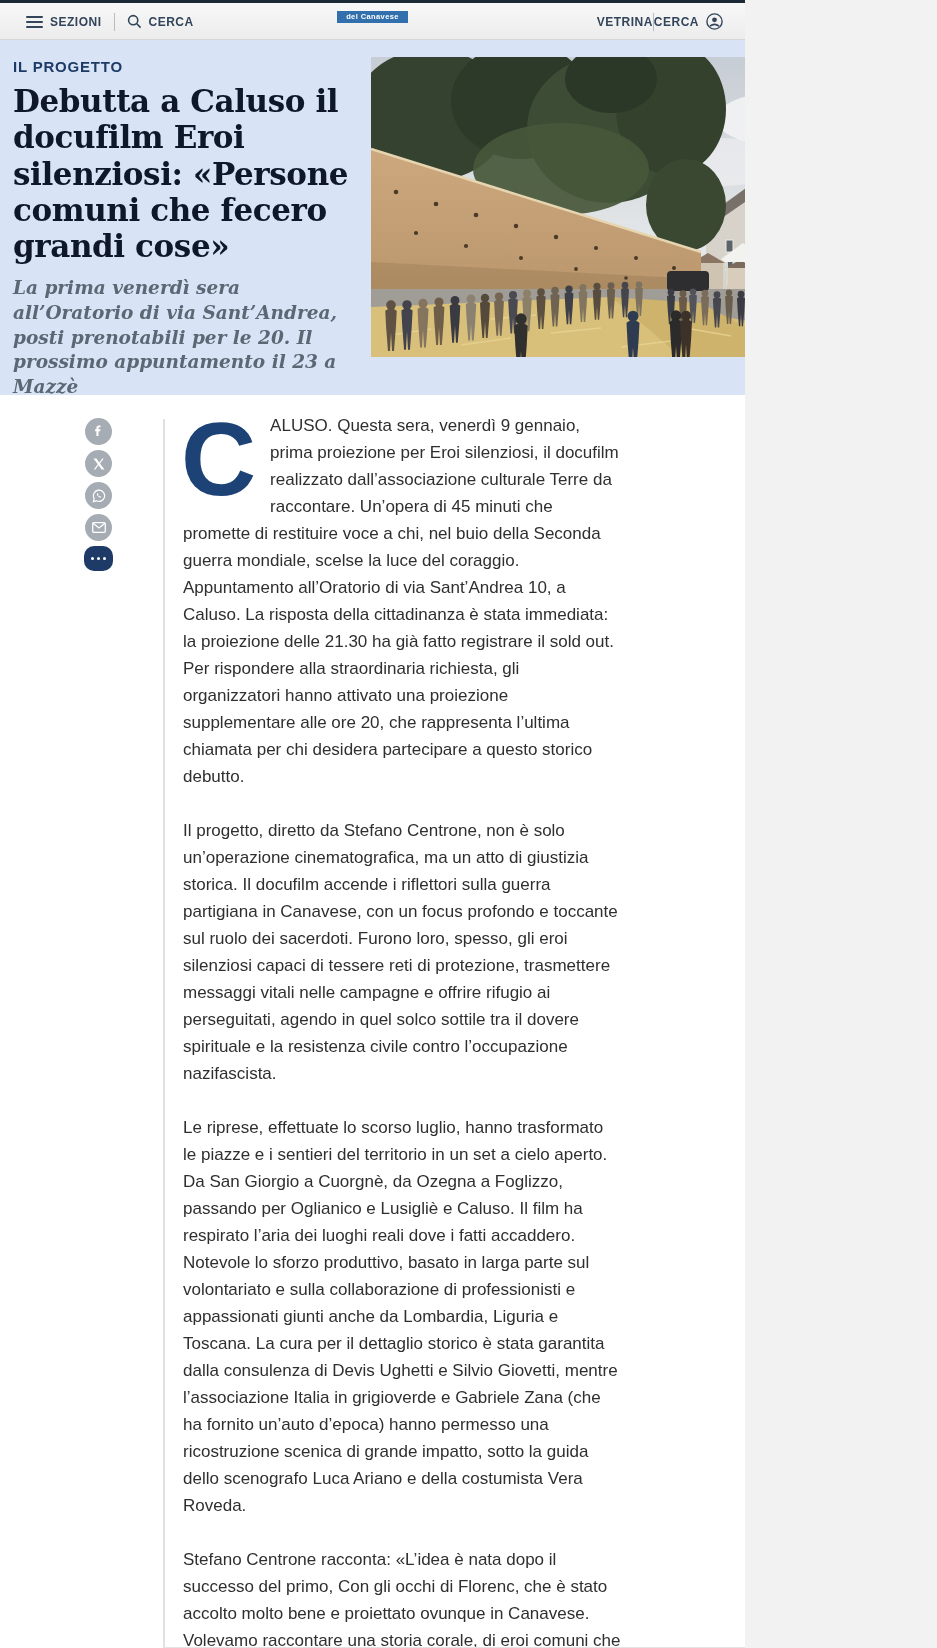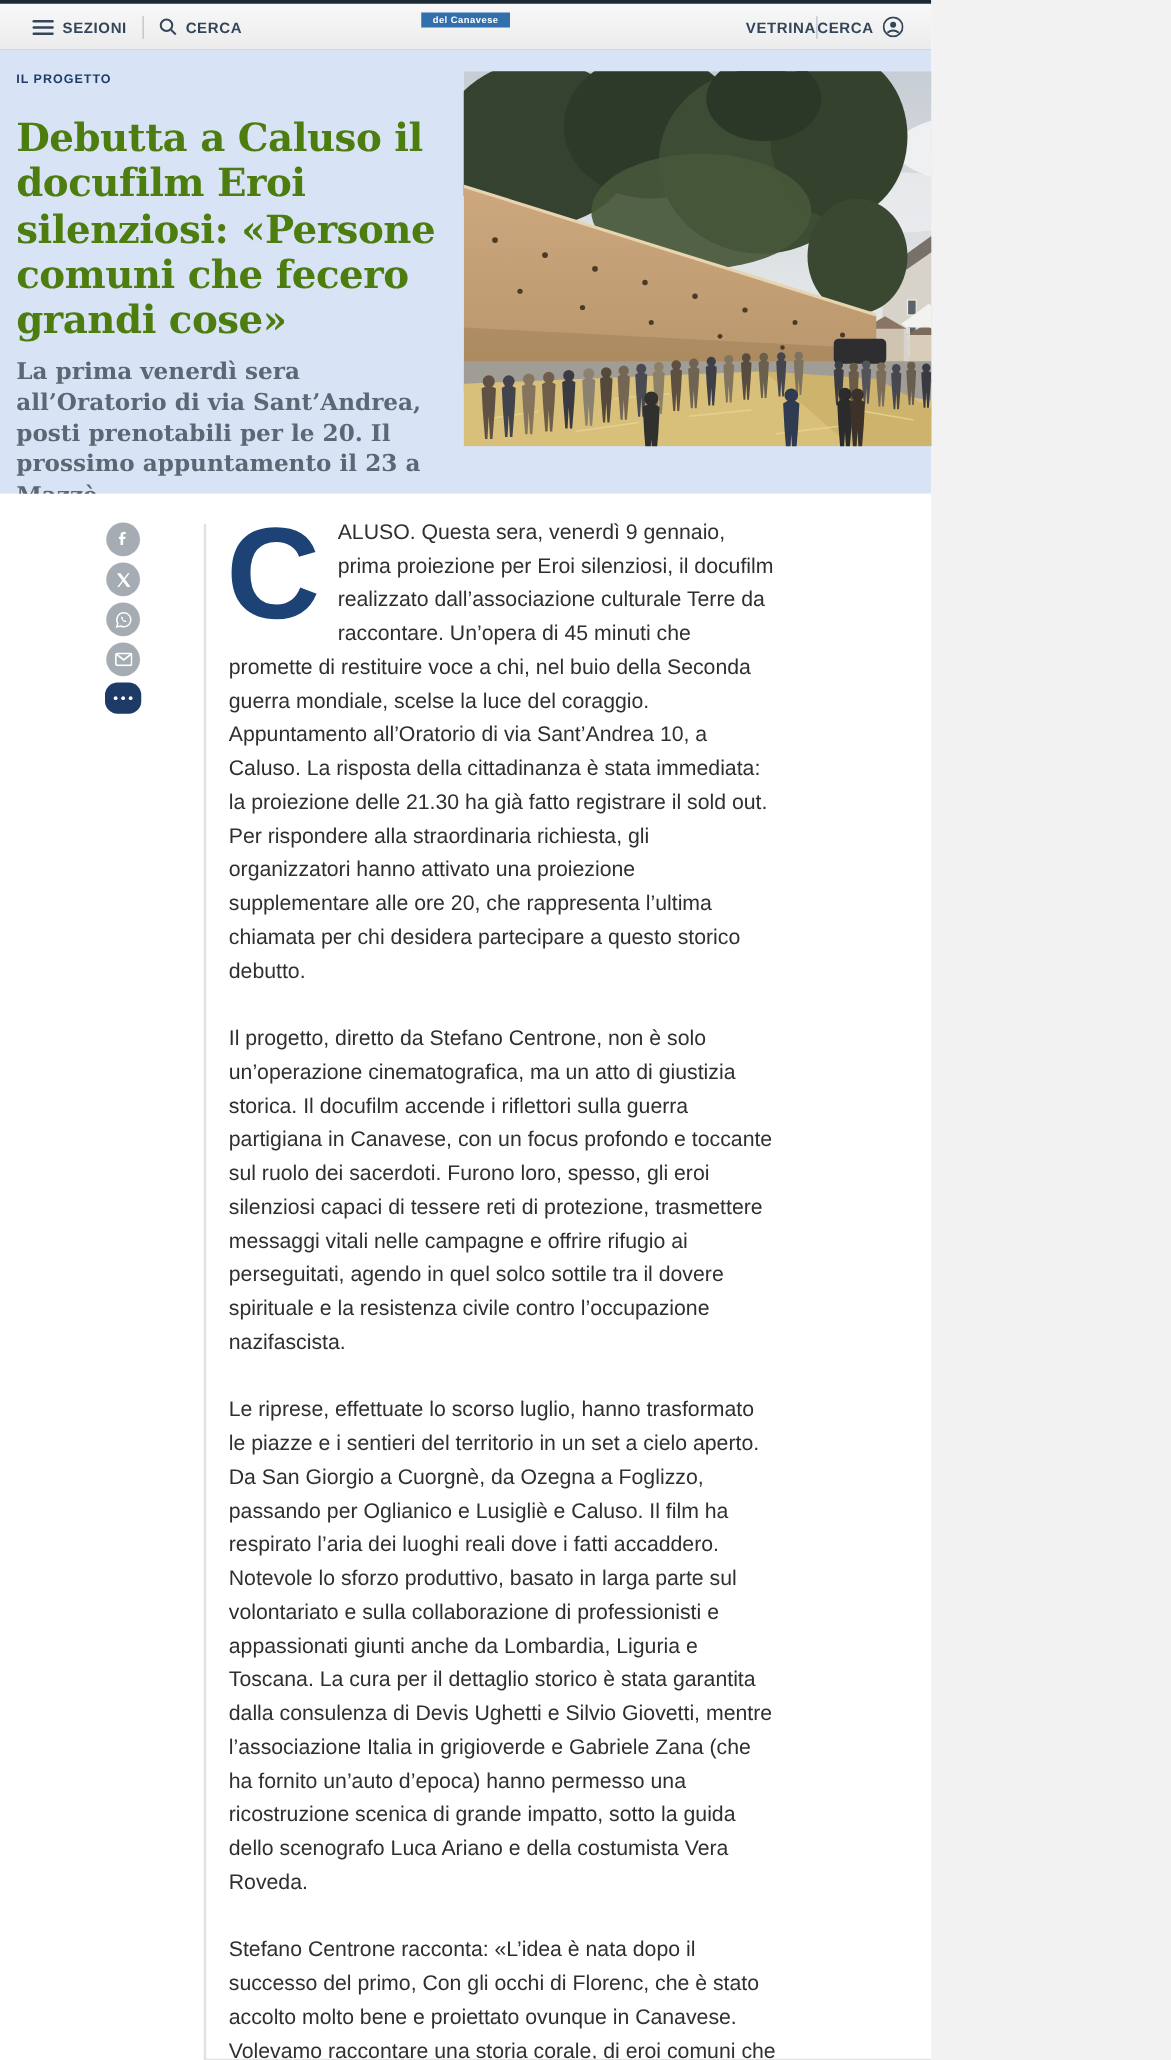--- a/index.html
+++ b/index.html
@@ -22,25 +22,25 @@
   .h-center { position:absolute; left:0; right:0; top:2px; text-align:center; cursor:pointer; }
   .logo-main { font-family:"DejaVu Serif", serif; font-weight:bold; font-size:25px; line-height:24px;
     color:#15304e; letter-spacing:-.5px; }
   .logo-sub { display:inline-block; background:#3170ad; color:#fff; font-size:7.5px; font-weight:bold;
     letter-spacing:.4px; padding:1px 9px 2px; margin-top:0px; }
   .icon-svg { display:block; }
 
   
   .hero { position:relative; height:355px; background:#d8e4f6; }
   .hero-left { position:absolute; left:13px; top:18px; width:352px; }
-  .category { font-size:10px; font-weight:bold; letter-spacing:.8px; color:#1d3b66; cursor:pointer; }
-  h1.title { margin-top:24px; font-family:"DejaVu Serif", serif; font-size:31px; line-height:1.17;
-    font-weight:bold; color:#4d7c0f; letter-spacing:-.4px; }
+  .category { font-size:15px; font-weight:bold; letter-spacing:.8px; color:#1d3b66; cursor:pointer; }
+  h1.title { margin-top:8px; font-family:"DejaVu Serif", serif; font-size:31px; line-height:1.17;
+    font-weight:bold; color:#0f172a; letter-spacing:-.4px; }
   .subtitle { margin-top:12px; font-family:"DejaVu Serif", serif; font-weight:bold; font-size:18.5px;
-    line-height:1.33; color:#5a6874; }
+    line-height:1.33; color:#5a6874;font-style:italic; }
   .author-row { margin-top:14px; padding-top:10px; border-top:1px solid rgba(21,48,78,.14);
     font-style:italic; font-size:12px; letter-spacing:.4px; color:#4a4f55; }
   .date-row { margin-top:14px; font-size:13px; color:#2d2d2d; display:flex; align-items:center; }
   .vdiv2 { width:1px; height:14px; background:#9aa0a6; margin:0 11px; }
 
   .hero-photo { position:absolute; left:371px; top:17px; width:545px; }
   .hero-photo svg.scene { display:block; width:545px; height:300px; }
   figcaption { margin-top:6px; text-align:right; font-size:11.5px; color:#6d7680; }
 
   

